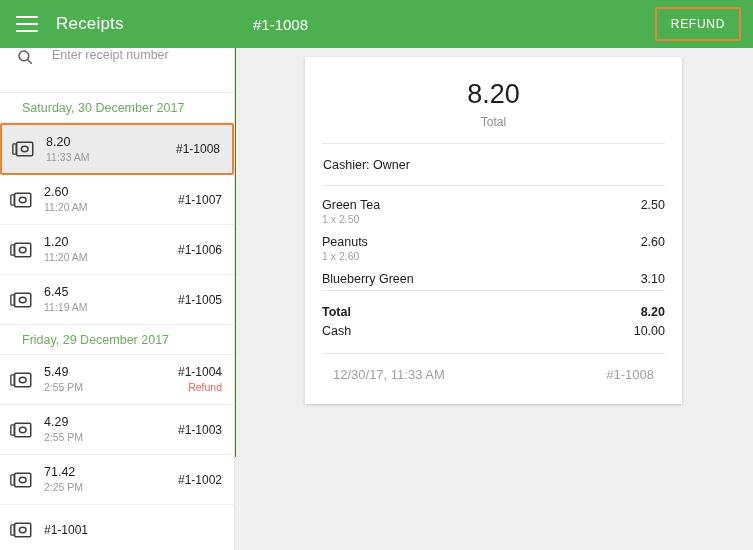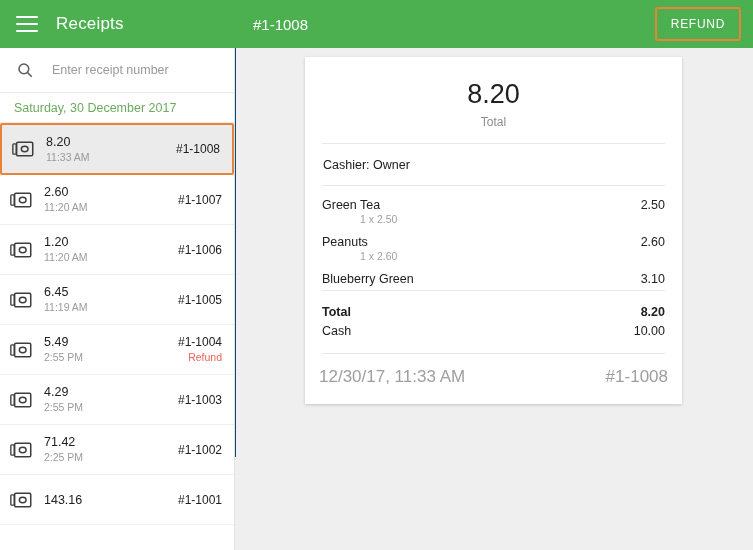--- a/index.html
+++ b/index.html
@@ -2,21 +2,21 @@
 <html><head>
 <meta charset="utf-8">
 <style>
   * { box-sizing: border-box; margin: 0; padding: 0; }
   html, body {
     width: 753px; height: 550px;
     background: #efefef;
     font-family: "Liberation Sans", sans-serif;
     overflow: hidden;
   }
-  .app { position: relative; width: 753px; height: 457px; background: #0c4a6e; }
+  .app { position: relative; width: 753px; height: 457px; background: #4d7c0f; }
 
   
   .topbar {
     position: absolute; top: 0; left: 0; width: 753px; height: 48px;
     background: #4CAF50; display: flex; align-items: center;
   }
   .topbar-left {
     width: 235px; height: 48px; display: flex; align-items: center;
     flex: 0 0 235px;
   }
@@ -43,33 +43,33 @@
     border: 2px solid #E8833A; border-radius: 3px; padding: 0;
     display: inline-flex; align-items: center;
   }
 
   
   .sidebar {
     position: absolute; top: 48px; left: 0; width: 235px; height: 502px;
     background: #ffffff; border-right: 1px solid #e2e2e2; overflow: hidden;
   }
   .search-row {
-    height: 45px; display: flex; align-items: center;
+    height: 45px; display: flex; align-items: flex-start;
     border-bottom: 1px solid #eaeaea; padding-left: 16px;
   }
   .search-icon { width: 18px; height: 18px; flex: 0 0 18px; color: #5b5b5b; }
   .search-input {
     border: none; outline: none; background: transparent; margin-left: 18px;
     font-family: "Liberation Sans", sans-serif; font-size: 12.5px; color: #333;
     width: 170px;
   }
   .search-input::placeholder { color: #9a9a9a; }
 
   .date-header {
-    height: 30px; display: flex; align-items: center; padding-left: 14px;
+    height: 30px; display: flex; align-items: center; padding-left: 22px;
     color: #6aab5e; font-size: 12.5px; border-bottom: 1px solid #ededed;
   }
 
   .rcpt-row {
     height: 50px; display: flex; align-items: center; padding: 0 12px 0 10px;
     border-bottom: 1px solid #f0f0f0; cursor: pointer; background: #fff;
     position: relative;
   }
   .rcpt-row.selected {
     background: #ebebeb; border: 2px solid #E8833A; border-radius: 2px;
@@ -94,27 +94,27 @@
   }
   .card-total-wrap { padding: 20px 0 14px; text-align: center; }
   .card-total-amt { font-size: 27px; color: #202020; font-weight: 400; line-height: 34px; }
   .card-total-label { font-size: 12px; color: #8d8d8d; margin-top: 4px; }
   .card-sep { height: 1px; background: #e8e8e8; margin: 0 17px; }
   .cashier-row { padding: 14px 18px 13px; font-size: 12.5px; color: #202020; }
   .items { padding: 12px 17px 4px; }
   .item-line { display: flex; justify-content: space-between; align-items: baseline; }
   .item-name { font-size: 12.5px; color: #202020; }
   .item-price { font-size: 12.5px; color: #202020; }
-  .item-qty { font-size: 10.5px; color: #a0a0a0; margin-top: 1px; margin-bottom: 10px; margin-left: 38px; }
+  .item-qty { font-size: 10.5px; color: #a0a0a0; margin-top: 1px; margin-bottom: 10px; }
   .totals { padding: 12px 17px 12px; }
   .tot-line { display: flex; justify-content: space-between; font-size: 12.5px; color: #202020; line-height: 19px; }
   .tot-line.bold { font-weight: bold; }
   .footer-row {
-    display: flex; justify-content: space-between; padding: 13px 14px 0;
-    font-size: 17px; color: #9e9e9e;
+    display: flex; justify-content: space-between; padding: 13px 28px 0;
+    font-size: 13px; color: #9e9e9e;
   }
 </style>
 </head>
 <body>
 
 <div class="app">
 
   <div class="topbar">
     <div class="topbar-left">
       <div class="hamburger">
@@ -191,20 +191,21 @@
             <ellipse cx="15" cy="11" rx="4" ry="3.2" fill="none" stroke="#3d3d3d" stroke-width="1.7"></ellipse>
           </svg>
           <div class="rcpt-mid">
             <span class="rcpt-amt">6.45</span>
             <span class="rcpt-time">11:19 AM</span>
           </div>
           <div class="rcpt-right">
             <span class="rcpt-num">#1-1005</span>
           </div>
         </div>
+        <div class="date-header">Friday, 29 December 2017</div>
         <div class="rcpt-row">
           <svg class="note-icon" viewBox="0 0 26 22" fill="none">
             <rect x="1" y="5" width="4" height="12" rx="1" fill="none" stroke="#3d3d3d" stroke-width="1.6"></rect>
             <rect x="5.5" y="3" width="19" height="16" rx="1.5" fill="none" stroke="#3d3d3d" stroke-width="1.8"></rect>
             <ellipse cx="15" cy="11" rx="4" ry="3.2" fill="none" stroke="#3d3d3d" stroke-width="1.7"></ellipse>
           </svg>
           <div class="rcpt-mid">
             <span class="rcpt-amt">5.49</span>
             <span class="rcpt-time">2:55 PM</span>
           </div>
@@ -240,24 +241,20 @@
           <div class="rcpt-right">
             <span class="rcpt-num">#1-1002</span>
           </div>
         </div>
         <div class="rcpt-row">
           <svg class="note-icon" viewBox="0 0 26 22" fill="none">
             <rect x="1" y="5" width="4" height="12" rx="1" fill="none" stroke="#3d3d3d" stroke-width="1.6"></rect>
             <rect x="5.5" y="3" width="19" height="16" rx="1.5" fill="none" stroke="#3d3d3d" stroke-width="1.8"></rect>
             <ellipse cx="15" cy="11" rx="4" ry="3.2" fill="none" stroke="#3d3d3d" stroke-width="1.7"></ellipse>
           </svg>
-          <div class="rcpt-mid">
-            <span class="rcpt-amt">143.16</span>
-            <span class="rcpt-time"></span>
-          </div>
           <div class="rcpt-right">
             <span class="rcpt-num">#1-1001</span>
           </div>
         </div>
       </div>
   </div>
 
   <div class="main">
     <div class="card">
 

